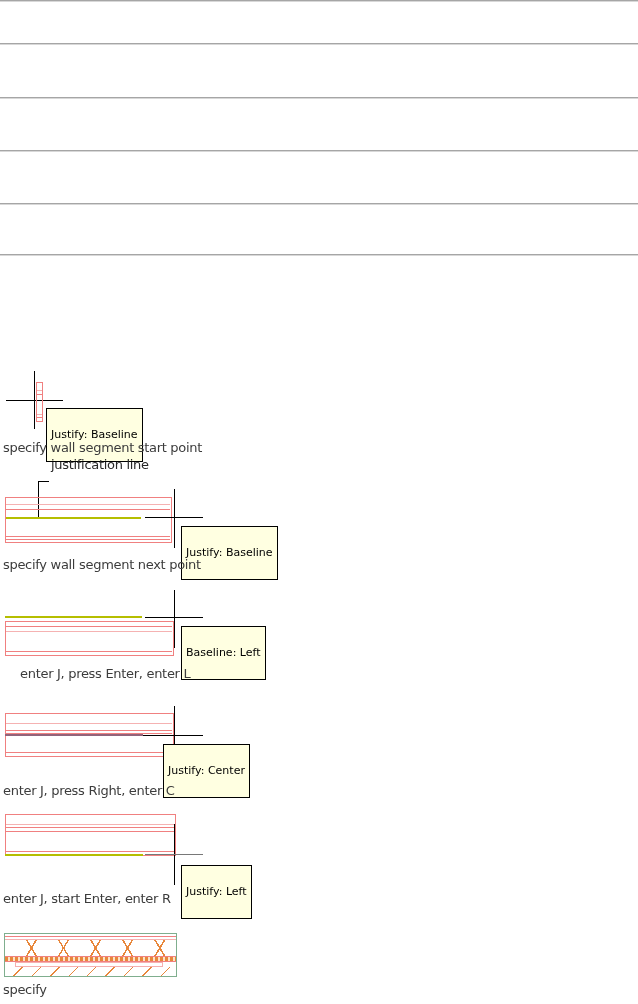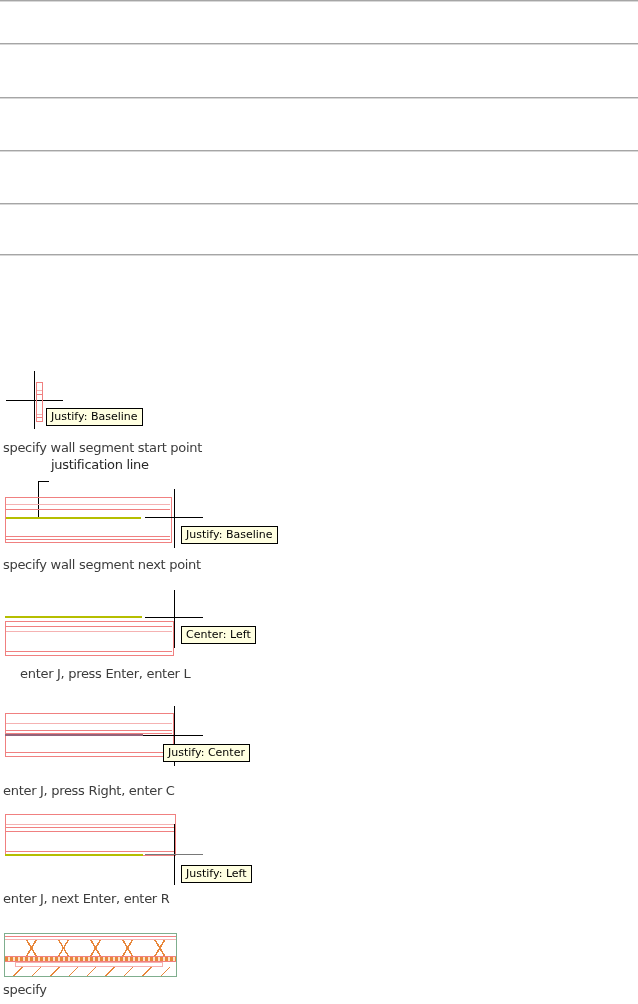--- a/index.html
+++ b/index.html
@@ -13,21 +13,21 @@
   .vline{position:absolute;width:1px;background:#000;}
   .pink{background:#f08080;}
   .lpink{background:#f5b2b2;}
   .olive{position:absolute;height:2px;background:#b5be00;}
   .centerline{position:absolute;height:2px;background:#91647b;}
   .gray{background:#787878;}
   .wallrect{position:absolute;border:1px solid #f08080;background:transparent;}
   .lwallrect{position:absolute;border:1px solid #f5afaf;background:transparent;}
   .tooltip{
     position:absolute;background:#ffffe1;border:1px solid #000;
-    font-size:11px;line-height:14px;padding:1px 4px;color:#000;white-space:nowrap;
+    font-size:11px;line-height:14px;padding:19px 4px;color:#000;white-space:nowrap;
   }
   .caption{
     position:absolute;font-size:13px;color:#3c3c3c;letter-spacing:-0.3px;white-space:nowrap;
   }
   .label{
     position:absolute;font-size:13px;color:#282828;letter-spacing:-0.3px;white-space:nowrap;
   }
   .resultbox{
     position:absolute;left:4px;top:933px;width:171px;height:42px;
     border:1px solid #7fae8e;overflow:hidden;background:#fff;
@@ -89,21 +89,21 @@
   </div>
 
   <div>
     <div class="olive" style="left:5px;top:616px;width:137px"></div>
     <div class="wallrect" style="left:5px;top:621px;width:167px;height:33px"></div>
     <div class="hline pink" style="left:6px;top:626px;width:166px;background:#f08080"></div>
     <div class="hline lpink" style="left:6px;top:631px;width:166px;background:#f5b2b2"></div>
     <div class="hline pink" style="left:6px;top:651px;width:166px;background:#f08080"></div>
     <div class="vline" style="left:174px;top:590px;height:58px"></div>
     <div class="hline" style="left:145px;top:617px;width:58px"></div>
-    <div class="tooltip" style="left:181px;top:626px">Center: Left</div>
+    <div class="tooltip" style="left:181px;top:626px">Baseline: Left</div>
     <div class="caption" style="left:20px;top:666px">enter J, press Enter, enter L</div>
   </div>
 
   <div>
     <div class="wallrect" style="left:5px;top:713px;width:167px;height:42px"></div>
     <div class="hline lpink" style="left:6px;top:723px;width:166px;background:#f5b2b2"></div>
     <div class="hline pink" style="left:6px;top:730px;width:166px;background:#f08080"></div>
     <div class="hline pink" style="left:6px;top:733px;width:166px;background:#f08080"></div>
     <div class="hline pink" style="left:6px;top:752px;width:166px;background:#f08080"></div>
     <div class="centerline" style="left:5px;top:734px;width:138px"></div>
@@ -116,21 +116,21 @@
   <div>
     <div class="wallrect" style="left:5px;top:814px;width:169px;height:40px"></div>
     <div class="hline lpink" style="left:6px;top:824px;width:168px;background:#f5b2b2"></div>
     <div class="hline pink" style="left:6px;top:827px;width:168px;background:#f08080"></div>
     <div class="hline pink" style="left:6px;top:831px;width:168px;background:#f08080"></div>
     <div class="hline pink" style="left:6px;top:851px;width:168px;background:#f08080"></div>
     <div class="olive" style="left:5px;top:854px;width:138px"></div>
     <div class="vline" style="left:174px;top:824px;height:61px"></div>
     <div class="hline gray" style="left:145px;top:854px;width:58px;background:#787878"></div>
     <div class="tooltip" style="left:181px;top:865px">Justify: Left</div>
-    <div class="caption" style="left:3px;top:891px">enter J, next Enter, enter R</div>
+    <div class="caption" style="left:3px;top:891px">enter J, start Enter, enter R</div>
   </div>
 
   <div>
     <div class="resultbox">
       <div class="rb-line" style="top:2px;background:#f08080"></div>
       <div class="rb-line" style="top:5px;background:#f5b2b2"></div>
       <div class="rb-xhatch"></div>
       <div class="rb-line" style="top:22px;background:#f08080"></div>
       <div class="rb-dense"></div>
       <div class="rb-line" style="top:27px;background:#f08080"></div>

